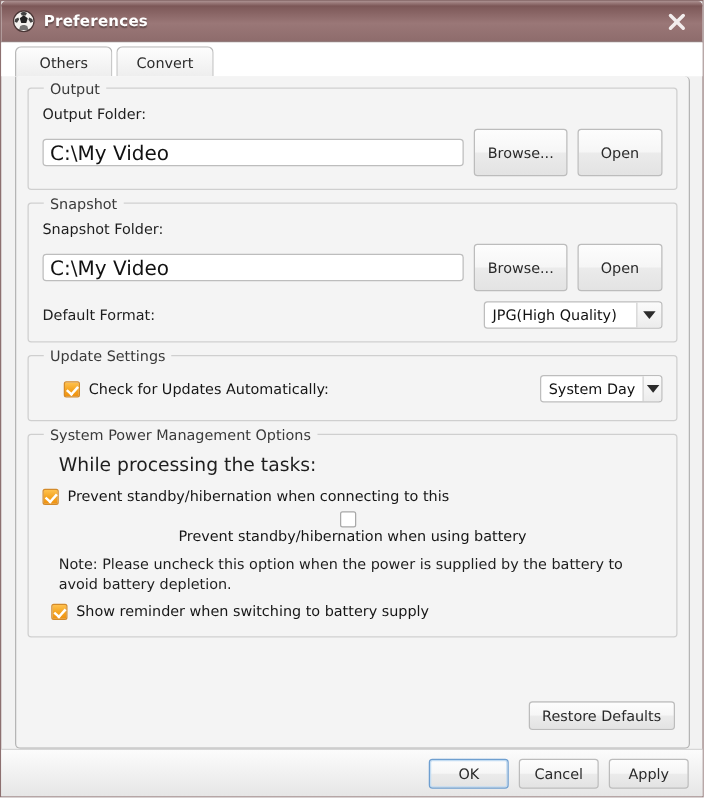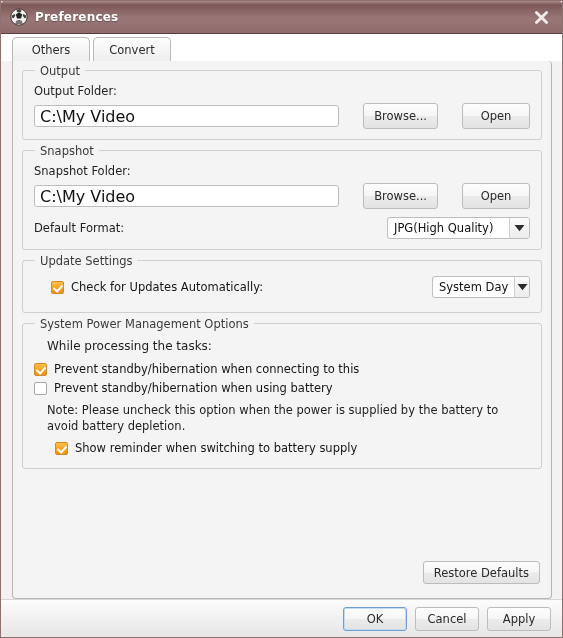--- a/index.html
+++ b/index.html
@@ -159,23 +159,23 @@
     border-radius: 3px;
     background: #ffffff;
     font-family: "DejaVu Sans", sans-serif;
     font-size: 16px;
     color: #111;
     padding: 0 5px;
     outline: none;
   }
 
   .btn {
-    height: 26px;
+    height: 38px;
     min-width: 68px;
-    margin-left: 24px;
+    margin-left: 8px;
     border: 1px solid #bcbcbc;
     border-radius: 3px;
     background: linear-gradient(to bottom, #fdfdfd 0%, #f6f6f6 48%, #ebebeb 52%, #e3e3e3 100%);
     font-family: "DejaVu Sans", sans-serif;
     font-size: 11.5px;
     color: #2a2a2a;
     cursor: pointer;
     padding: 0 10px;
   }
 
@@ -211,21 +211,21 @@
   .combo.update { width: 98px; }
 
   .spacer-right { margin-left: auto; }
 
   
   .cb-row {
     display: flex;
     align-items: center;
     margin: 0;
   }
-  .cb-row + .cb-row { margin-top: 5px; }
+  .cb-row + .cb-row { margin-top: 5px; flex-direction: column; }
   .cbox {
     width: 13px; height: 13px;
     flex: 0 0 13px;
     border-radius: 2px;
     margin-right: 7px;
     position: relative;
     cursor: pointer;
     border: 1px solid #a8a8a8;
     background: #ffffff;
   }
@@ -242,32 +242,32 @@
     border-width: 0 2px 2px 0;
     transform: rotate(42deg);
   }
   .cb-label {
     font-size: 11.5px;
     color: #161616;
     white-space: nowrap;
   }
 
   .sub-text {
-    font-size: 12px;
+    font-size: 15px;
     color: #1e1e1e;
     margin: 0 0 9px 13px;
   }
   .note-text {
     font-size: 11.5px;
     color: #1e1e1e;
     margin: 8px 0 7px 13px;
     line-height: 1.35;
     max-width: 470px;
   }
-  .indent-cb { margin-left: 21px; }
+  .indent-cb { margin-left: 7px; }
 
   
   .restore-wrap {
     position: absolute;
     right: 11px;
     bottom: 14px;
   }
   .btn.restore {
     min-width: 106px;
     height: 23px;

